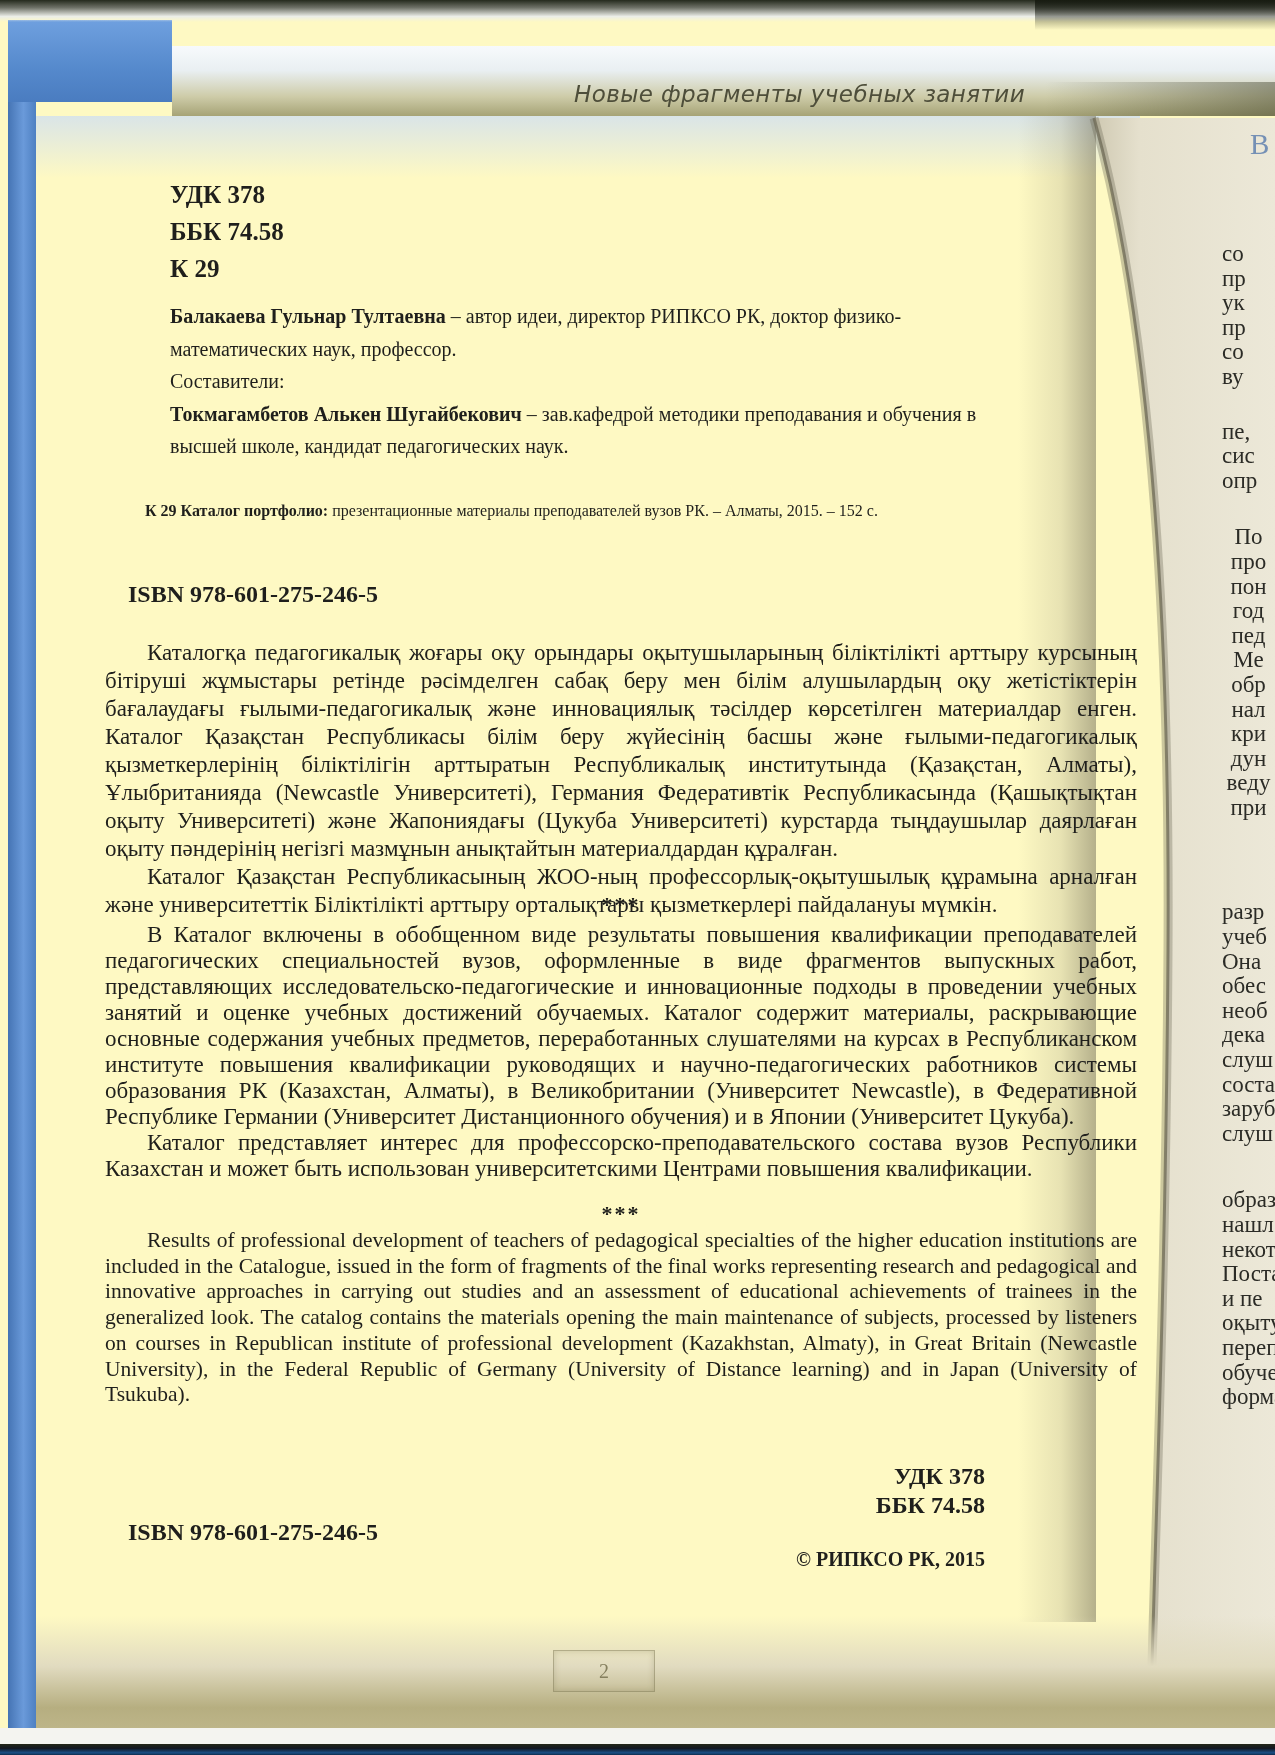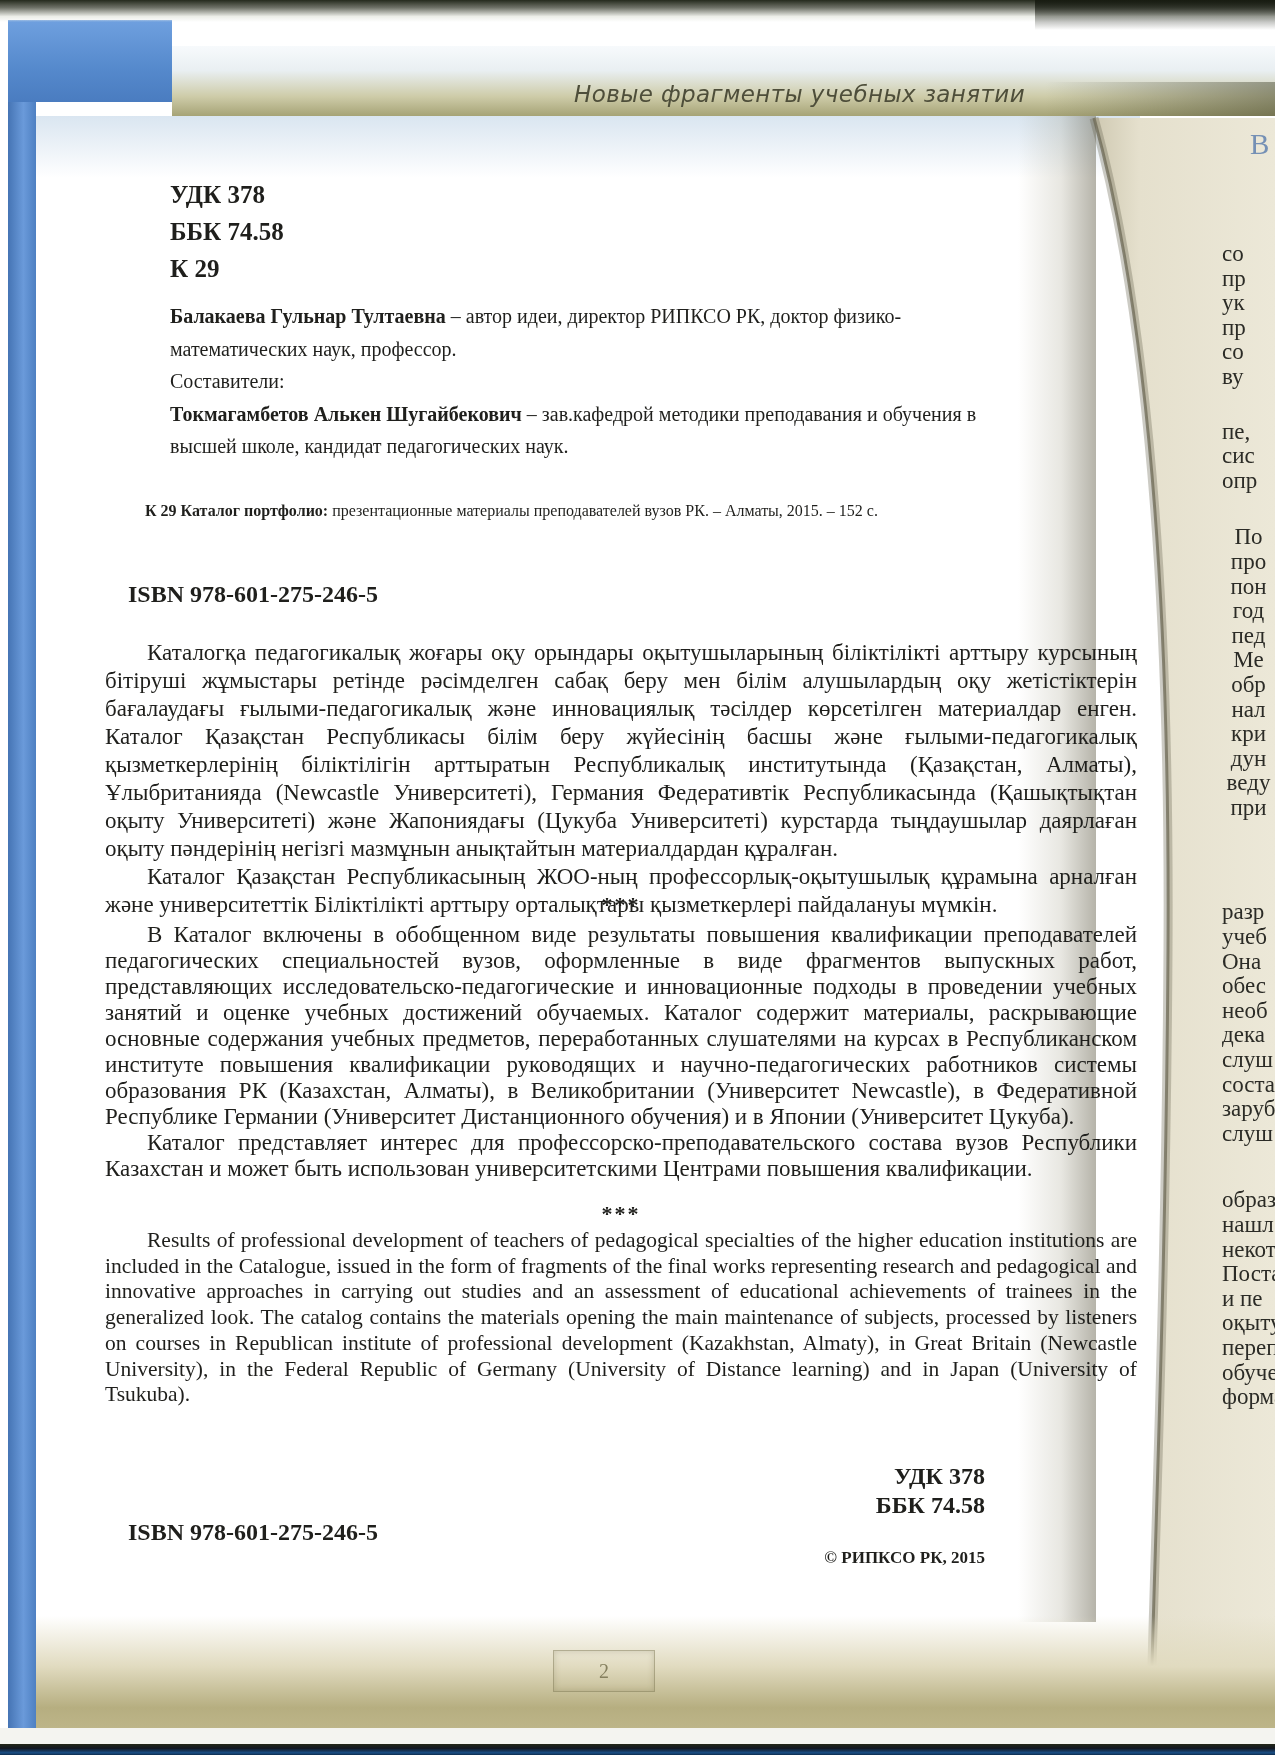--- a/index.html
+++ b/index.html
@@ -1,16 +1,16 @@
 <!DOCTYPE html>
 <html><head>
 <meta charset="utf-8">
 <style>
   html,body{margin:0;padding:0;background:#3a3e34;}
-  .scan{position:relative;width:1275px;height:1755px;overflow:hidden;background:#ffffff;
+  .scan{position:relative;width:1275px;height:1755px;overflow:hidden;background:#fef9c3;
         font-family:"Liberation Serif","DejaVu Serif",serif;color:#1f1f1c;}
   .abs{position:absolute;}
 
   
   .top-edge{left:0;top:0;width:1275px;height:22px;
     background:linear-gradient(180deg,#252a1d 0%,#6f7268 35%,#eceee8 75%,rgba(251,251,247,0) 100%);}
   .top-right-dark{right:0;top:0;width:240px;height:30px;
     background:linear-gradient(180deg,rgba(22,26,16,.9) 0%,rgba(22,26,16,0) 100%);}
   .white-strip{left:0;top:1728px;width:1275px;height:16px;background:#f4f4f0;}
   .bottom-dark{left:0;top:1744px;width:1275px;height:11px;
@@ -55,21 +55,21 @@
   .annot p{margin:0;text-indent:42px;}
   .annot-kk{top:639px;font-size:23px;line-height:28px;}
   .annot-ru{top:922px;font-size:23px;line-height:26px;}
   .annot-en{top:1228px;font-size:21.5px;line-height:25.7px;}
   .sep{left:105px;width:1032px;text-align:center;font-size:22px;font-weight:bold;
     letter-spacing:2px;height:26px;line-height:22px;}
   .sep1{top:894px;}
   .sep2{top:1203px;}
   .imprint-br{right:290px;top:1462px;text-align:right;font-size:24px;font-weight:bold;line-height:29px;}
   .isbn-bottom{left:128px;top:1519px;font-size:24px;font-weight:bold;}
-  .copyright{right:290px;top:1548px;font-size:17px;font-weight:bold;}
+  .copyright{right:290px;top:1548px;font-size:20px;font-weight:bold;}
 
   
   .footer-band{left:36px;top:1616px;width:1239px;height:112px;
     background:linear-gradient(180deg,rgba(250,250,246,0) 0%,#e1dbc0 45%,#b6ae80 82%,#bdb589 100%);}
   .pagebox{left:553px;top:1650px;width:100px;height:40px;border:1px solid rgba(122,115,80,.5);
     box-shadow:inset 0 0 6px rgba(122,115,80,.3);display:flex;align-items:center;justify-content:center;
     color:#857f5e;font-size:20px;}
   svg.next-page-svg{position:absolute;left:0;top:0;pointer-events:none;}
 </style>
 </head>

